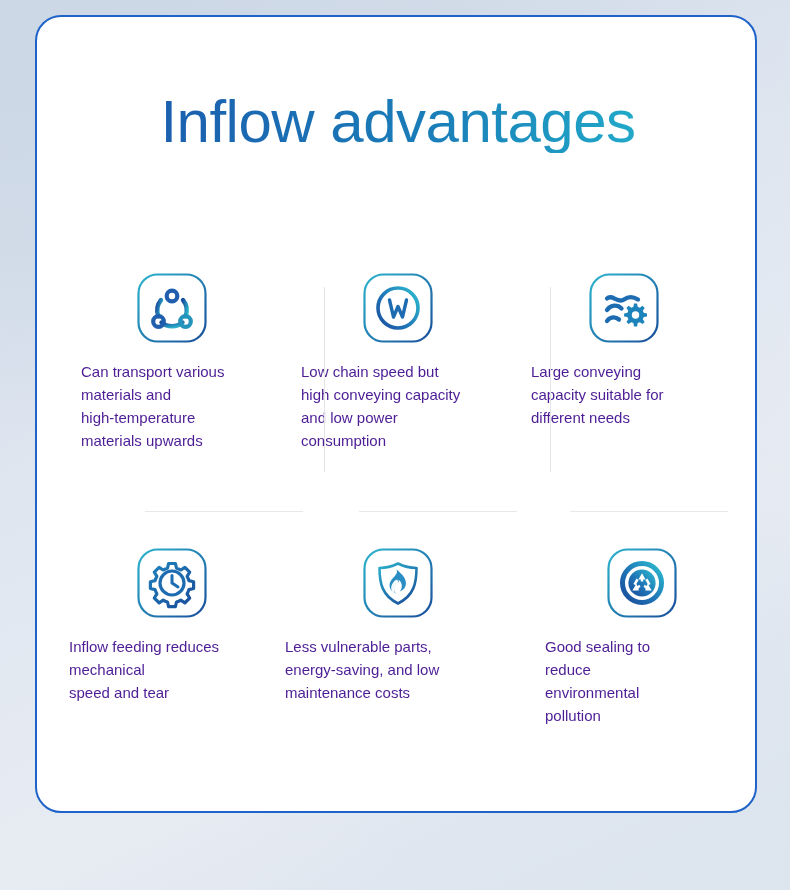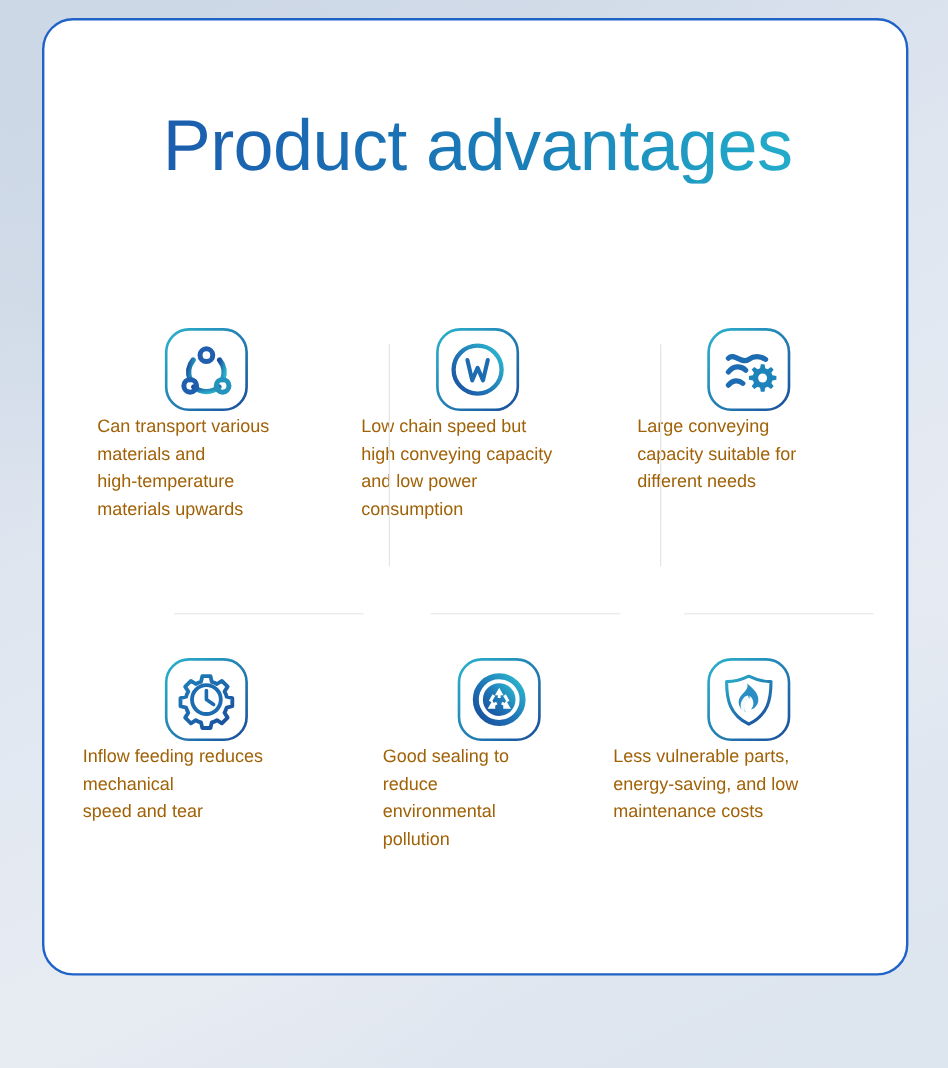--- a/index.html
+++ b/index.html
@@ -112,43 +112,44 @@
     padding-top: 15px;
   }
   .icon-box {
     width: 72px;
     height: 72px;
     display: block;
   }
 
   
   .caption {
+    margin-top: 16px;
     font-size: 15px;
     line-height: 23px;
-    color: #a16207;
+    color: #4c1d95;
     white-space: pre-line;
   }
   .cell-0 .caption { padding-left: 22px;  padding-right: 6px; }
   .cell-1 .caption { padding-left: 16px;  padding-right: 2px; }
   .cell-2 .caption { padding-left: 20px;  padding-right: 4px; }
   .cell-3 .caption { padding-left: 10px;  padding-right: 6px; }
   .cell-4 .caption { padding-left: 34px;  padding-right: 6px; }
   .cell-5 .caption { padding-left: 0px;   padding-right: 4px; }
 
   .cell-0 .icon-wrap { padding-left: 0; }
   .cell-4 .icon-wrap { padding-left: 18px; }
   .cell-5 .icon-wrap { padding-left: 0px; }
 </style>
 </head>
 <body>
 
 <div class="page">
   <div class="card">
 
-    <div class="title">Product advantages</div>
+    <div class="title">Inflow advantages</div>
 
     <div class="grid">
 
       <div class="row row-1">
 
         <div class="vsep v1"></div>
         <div class="vsep v2"></div>
         <div class="hsep h1"></div>
         <div class="hsep h2"></div>
         <div class="hsep h3"></div>
@@ -251,20 +252,45 @@
               </defs>
               <rect x="2.5" y="2.5" width="67" height="67" rx="19" ry="19" fill="none" stroke="url(#g4)" stroke-width="2.2"></rect>
               <path d="M32.6 16.5 h6.8 l1.1 4.7 a16 16 0 0 1 4.3 1.8 l4.1-2.6 4.8 4.8 -2.6 4.1 a16 16 0 0 1 1.8 4.3 l4.7 1.1 v6.8 l-4.7 1.1 a16 16 0 0 1-1.8 4.3 l2.6 4.1 -4.8 4.8 -4.1-2.6 a16 16 0 0 1-4.3 1.8 l-1.1 4.7 h-6.8 l-1.1-4.7 a16 16 0 0 1-4.3-1.8 l-4.1 2.6 -4.8-4.8 2.6-4.1 a16 16 0 0 1-1.8-4.3 l-4.7-1.1 v-6.8 l4.7-1.1 a16 16 0 0 1 1.8-4.3 l-2.6-4.1 4.8-4.8 4.1 2.6 a16 16 0 0 1 4.3-1.8 z" fill="none" stroke="url(#g4b)" stroke-width="3.2" stroke-linejoin="round"></path>
               <circle cx="36" cy="36" r="12" fill="none" stroke="#1d6cb2" stroke-width="3.2"></circle>
               <path d="M36 28.5 V36 L42 40" fill="none" stroke="#1d6cb2" stroke-width="3" stroke-linecap="round" stroke-linejoin="round"></path>
             </svg>
           </div>
           <div class="caption">Inflow feeding reduces
 mechanical
 speed and tear</div>
+        </div>
+
+        <div class="cell cell-5">
+          <div class="icon-wrap">
+            <svg class="icon-box" viewBox="0 0 72 72">
+              <defs>
+                <linearGradient id="g6" x1="0" y1="0" x2="1" y2="1">
+                  <stop offset="0%" stop-color="#2bb3cc"></stop>
+                    <stop offset="100%" stop-color="#1a4f9c"></stop>
+                </linearGradient>
+                <linearGradient id="g6b" x1="0.2" y1="0" x2="0.85" y2="1">
+                  <stop offset="0%" stop-color="#2aa8c8"></stop>
+                    <stop offset="100%" stop-color="#1a4f9c"></stop>
+                </linearGradient>
+              </defs>
+              <rect x="2.5" y="2.5" width="67" height="67" rx="19" ry="19" fill="none" stroke="url(#g6)" stroke-width="2.2"></rect>
+              <path d="M36 16.5 C43 20, 50 21, 54.5 21 C54.5 36, 52 48.5, 36 56.5 C20 48.5, 17.5 36, 17.5 21 C22 21, 29 20, 36 16.5 Z" fill="none" stroke="url(#g6b)" stroke-width="2.6" stroke-linejoin="round"></path>
+              <path d="M34.5 26.5 c-1.8 3.6 -5.4 5.4 -6.6 9.3 -1.3 4.3 1.2 9.2 5.6 10.8 -1.6-3 -0.9-6.4 1.3-8.9 1.2-1.4 2.2-3 1.9-4.9 1.9 1.5 3.1 3.9 3.1 6.1 0 2 -0.7 3.9 -2 5.4 3.3-0.9 5.8-3.9 6.1-7.4 0.4-4.6 -2.6-8.1 -5.3-10.7 -1.3-1.3 -2.7-2.5 -4.1-3.6 0.6 1.4 0.6 2.7 0 3.9 z" fill="#2a8ec4"></path>
+              <path d="M32.8 33.5 c-2.4 2.6 -3.9 5.3 -3.6 8.3 0.2 2.3 1.6 4.3 3.7 5.3 -0.7-2.4 -0.2-4.7 1.3-6.6 1.2-1.5 2-3.1 2-4.8 0-1.1 -0.4-2.2 -1.1-3.1 -0.7 0.3 -1.5 0.5 -2.3 0.9 z" fill="#ffffff" opacity="0.95"></path>
+              <path d="M41.5 30.5 c1.4 2.4 2 4.8 1.7 7.2 -0.3 2.6 -1.8 4.9 -4.1 6.2 1.1-2.6 1-5.1 -0.3-7.4 -0.9-1.6 -1.2-3.2 -0.8-4.8 0.3-1.2 1-2.2 1.9-3 0.6 0.5 1.1 1.1 1.6 1.8 z" fill="#ffffff" opacity="0.0"></path>
+            </svg>
+          </div>
+          <div class="caption">Less vulnerable parts,
+energy-saving, and low
+maintenance costs</div>
         </div>
 
         <div class="cell cell-4">
           <div class="icon-wrap">
             <svg class="icon-box" viewBox="0 0 72 72">
               <defs>
                 <linearGradient id="g5" x1="0" y1="0" x2="1" y2="1">
                   <stop offset="0%" stop-color="#2bb3cc"></stop>
                     <stop offset="100%" stop-color="#1a4f9c"></stop>
                 </linearGradient>
@@ -284,42 +310,17 @@
                 <path d="M30.5 31.6 l-3.1 5.4 2.2 1.3 3.1-5.4 z"></path>
                 <path d="M41.5 31.6 l3.1 5.4 -2.2 1.3 -3.1-5.4 z"></path>
               </g>
             </svg>
           </div>
           <div class="caption">Good sealing to
 reduce
 environmental
 pollution</div>
         </div>
-
-        <div class="cell cell-5">
-          <div class="icon-wrap">
-            <svg class="icon-box" viewBox="0 0 72 72">
-              <defs>
-                <linearGradient id="g6" x1="0" y1="0" x2="1" y2="1">
-                  <stop offset="0%" stop-color="#2bb3cc"></stop>
-                    <stop offset="100%" stop-color="#1a4f9c"></stop>
-                </linearGradient>
-                <linearGradient id="g6b" x1="0.2" y1="0" x2="0.85" y2="1">
-                  <stop offset="0%" stop-color="#2aa8c8"></stop>
-                    <stop offset="100%" stop-color="#1a4f9c"></stop>
-                </linearGradient>
-              </defs>
-              <rect x="2.5" y="2.5" width="67" height="67" rx="19" ry="19" fill="none" stroke="url(#g6)" stroke-width="2.2"></rect>
-              <path d="M36 16.5 C43 20, 50 21, 54.5 21 C54.5 36, 52 48.5, 36 56.5 C20 48.5, 17.5 36, 17.5 21 C22 21, 29 20, 36 16.5 Z" fill="none" stroke="url(#g6b)" stroke-width="2.6" stroke-linejoin="round"></path>
-              <path d="M34.5 26.5 c-1.8 3.6 -5.4 5.4 -6.6 9.3 -1.3 4.3 1.2 9.2 5.6 10.8 -1.6-3 -0.9-6.4 1.3-8.9 1.2-1.4 2.2-3 1.9-4.9 1.9 1.5 3.1 3.9 3.1 6.1 0 2 -0.7 3.9 -2 5.4 3.3-0.9 5.8-3.9 6.1-7.4 0.4-4.6 -2.6-8.1 -5.3-10.7 -1.3-1.3 -2.7-2.5 -4.1-3.6 0.6 1.4 0.6 2.7 0 3.9 z" fill="#2a8ec4"></path>
-              <path d="M32.8 33.5 c-2.4 2.6 -3.9 5.3 -3.6 8.3 0.2 2.3 1.6 4.3 3.7 5.3 -0.7-2.4 -0.2-4.7 1.3-6.6 1.2-1.5 2-3.1 2-4.8 0-1.1 -0.4-2.2 -1.1-3.1 -0.7 0.3 -1.5 0.5 -2.3 0.9 z" fill="#ffffff" opacity="0.95"></path>
-              <path d="M41.5 30.5 c1.4 2.4 2 4.8 1.7 7.2 -0.3 2.6 -1.8 4.9 -4.1 6.2 1.1-2.6 1-5.1 -0.3-7.4 -0.9-1.6 -1.2-3.2 -0.8-4.8 0.3-1.2 1-2.2 1.9-3 0.6 0.5 1.1 1.1 1.6 1.8 z" fill="#ffffff" opacity="0.0"></path>
-            </svg>
-          </div>
-          <div class="caption">Less vulnerable parts,
-energy-saving, and low
-maintenance costs</div>
-        </div>
       </div>
 
     </div>
   </div>
 </div>
 
 </body></html>

